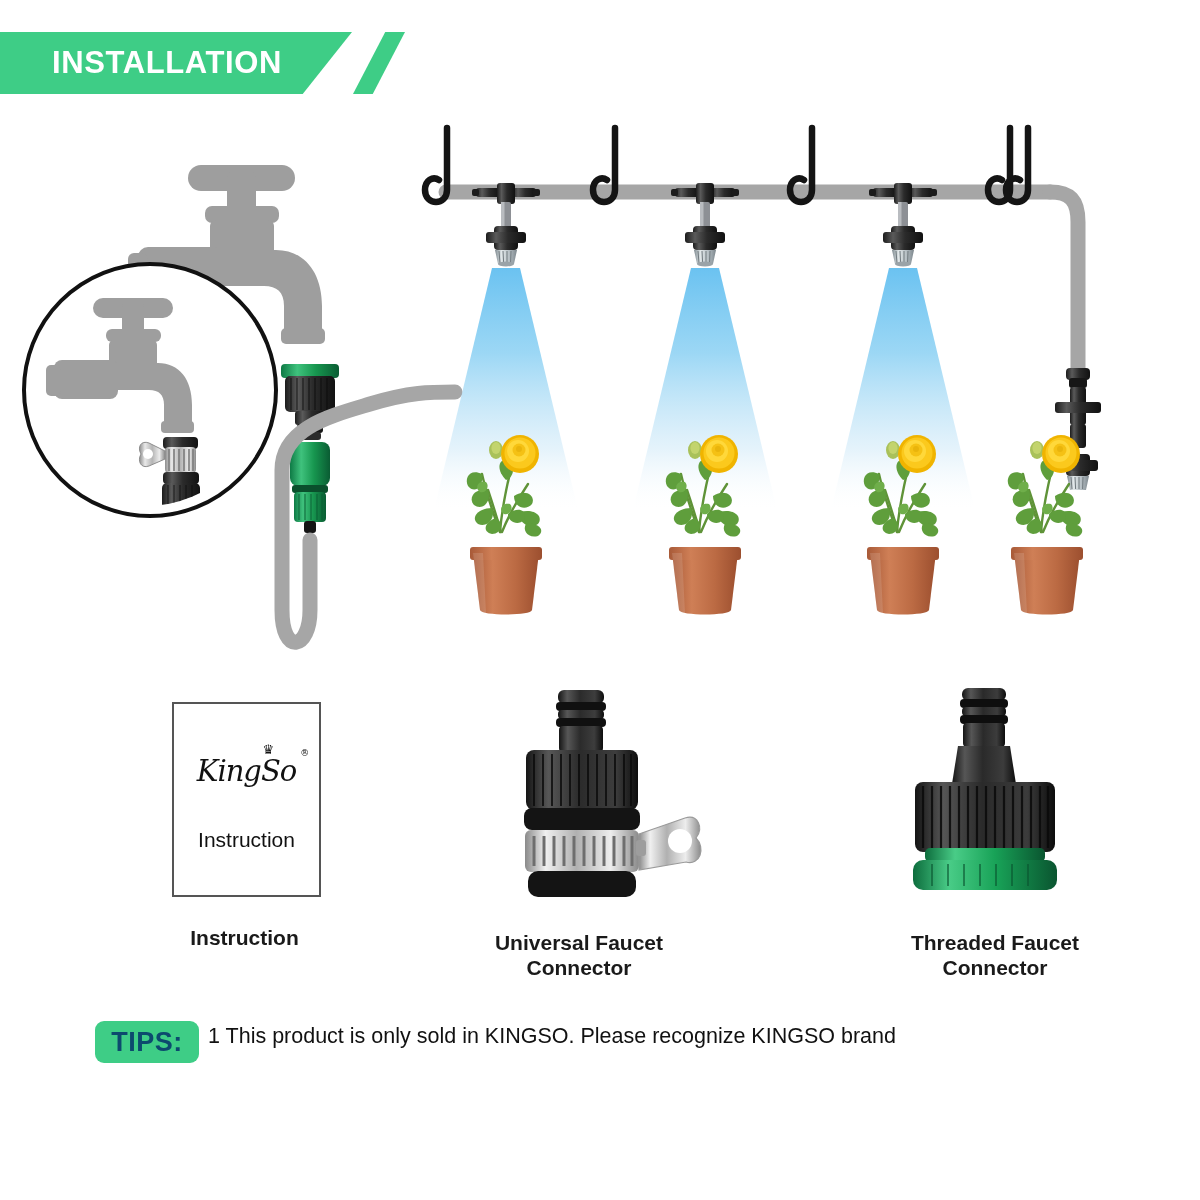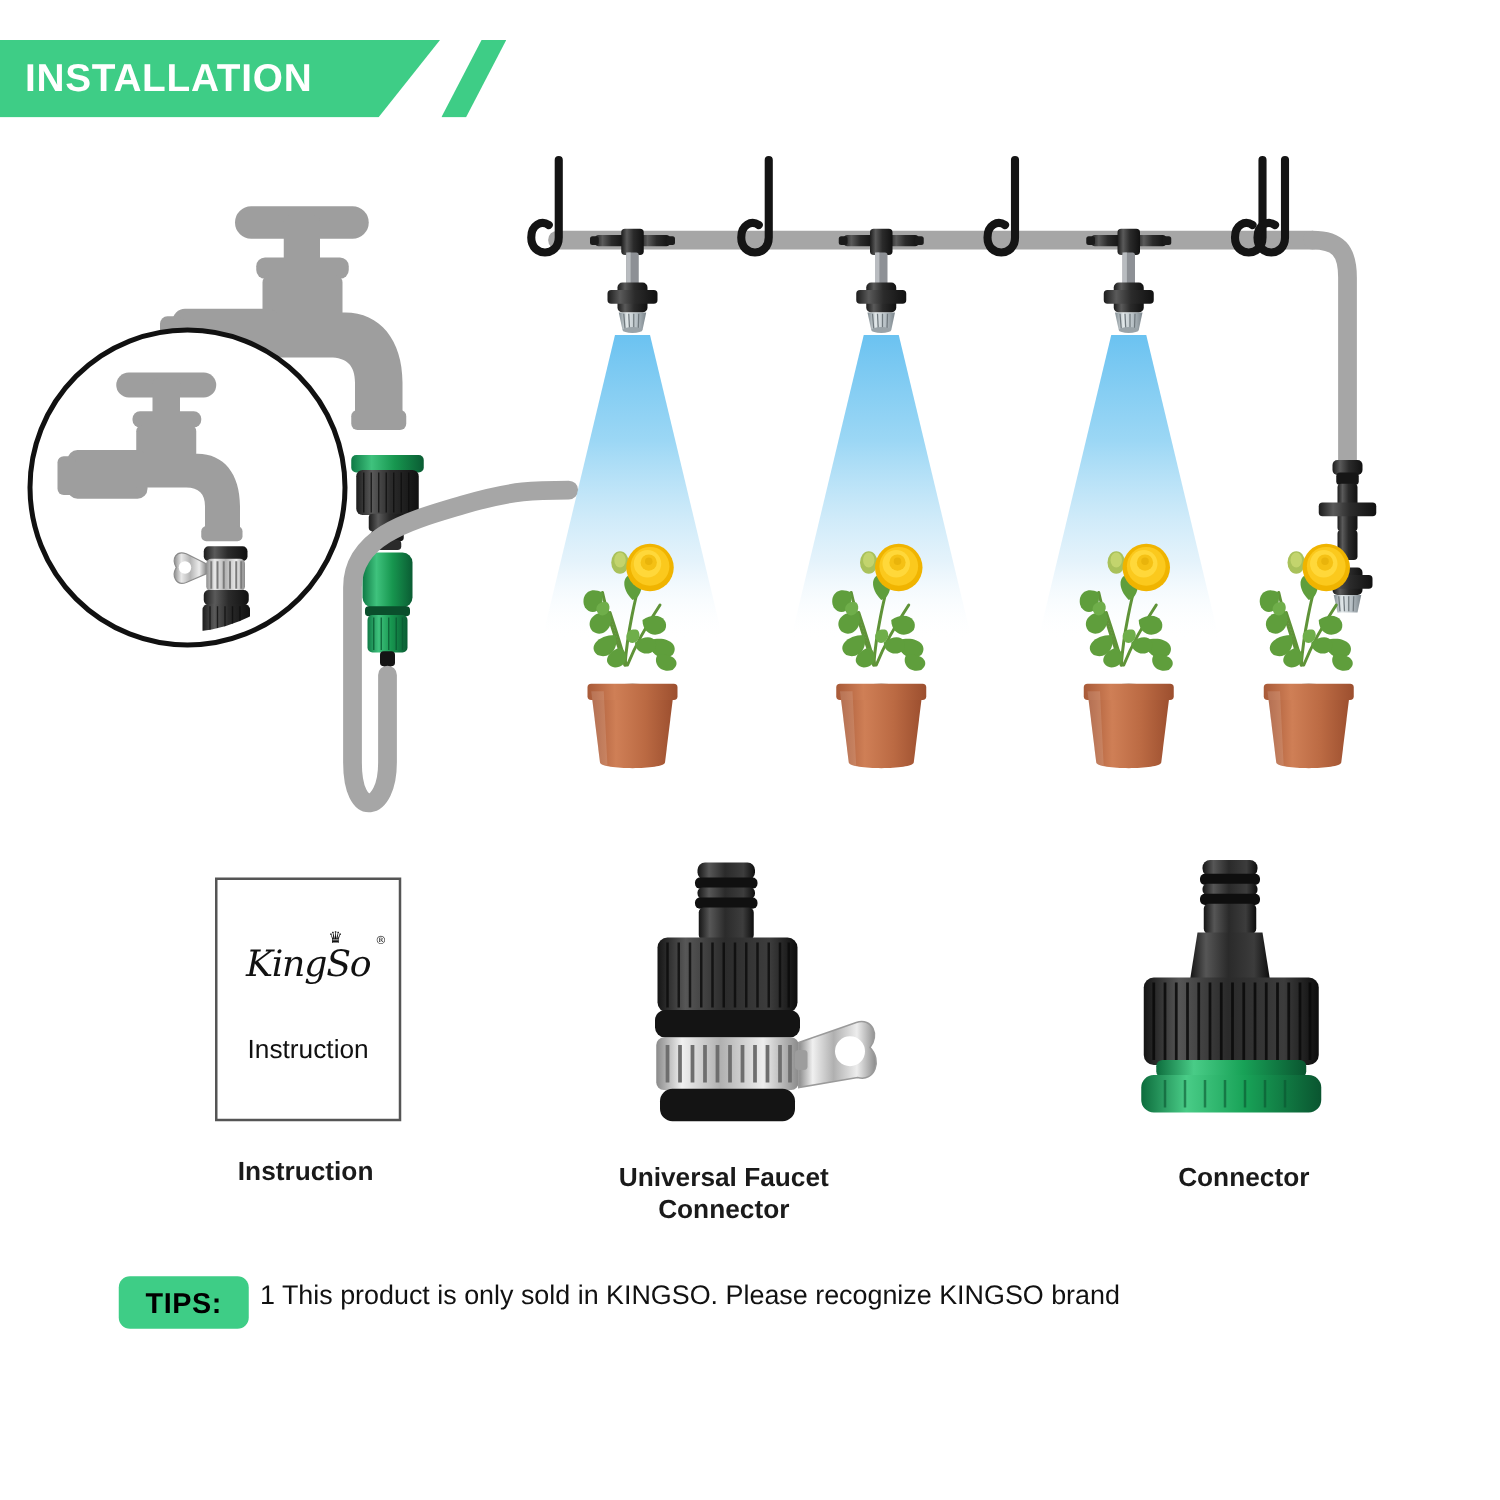--- a/index.html
+++ b/index.html
@@ -12,21 +12,21 @@
 
   
   .banner{
     position:absolute;left:0;top:32px;width:352px;height:62px;
     background:#3ecd86;
     clip-path:polygon(0 0, 100% 0, 86% 100%, 0 100%);
     display:flex;align-items:center;
   }
   .banner-text{
     color:#ffffff;font-size:31px;font-weight:bold;letter-spacing:.6px;
-    margin-left:20px;white-space:nowrap;
+    margin-left:52px;white-space:nowrap;
   }
   .banner-slash{
     position:absolute;top:32px;left:353px;width:52px;height:62px;
     background:#3ecd86;
     clip-path:polygon(62% 0, 100% 0, 38% 100%, 0 100%);
   }
   .label{
     position:absolute;text-align:center;font-weight:bold;color:#1a1a1a;
     font-size:21px;line-height:25px;
   }
@@ -57,21 +57,21 @@
   .booklet-sub{
     margin-top:40px;font-size:21px;color:#111;font-family:"Liberation Sans", sans-serif;
   }
 
   
   .tips-badge{
     position:absolute;left:95px;top:1021px;width:104px;height:42px;
     background:#3ecd86;border-radius:9px;
     display:flex;align-items:center;justify-content:center;
   }
-  .tips-badge span{color:#000000;font-size:23px;font-weight:bold;letter-spacing:.5px;}
+  .tips-badge span{color:#0c4a6e;font-size:27px;font-weight:bold;letter-spacing:.5px;}
   .tips-list{position:absolute;left:208px;top:1018px;width:960px;}
   .tips-line{
     font-size:21.5px;font-weight:normal;color:#111;line-height:36px;white-space:nowrap;
   }
 </style>
 </head>
 <body>
 
 <div class="stage">
 
@@ -501,20 +501,21 @@
       <line x1="62" y1="182" x2="62" y2="204"></line>
         <line x1="78" y1="182" x2="78" y2="204"></line>
       <line x1="94" y1="182" x2="94" y2="204"></line>
         <line x1="110" y1="182" x2="110" y2="204"></line>
       <line x1="126" y1="182" x2="126" y2="204"></line>
         <line x1="142" y1="182" x2="142" y2="204"></line>
       <line x1="158" y1="182" x2="158" y2="204"></line>
     </g>
   </svg>
   <div class="label" style="left:820px;top:930px;width:350px;">
+    <div>Threaded Faucet</div>
     <div>Connector</div>
   </div>
 
   <div class="tips-badge">
     <span>TIPS:</span>
   </div>
   <div class="tips-list">
     <div class="tips-line">1 This product is only sold in KINGSO. Please recognize KINGSO brand</div>
   </div>
 

